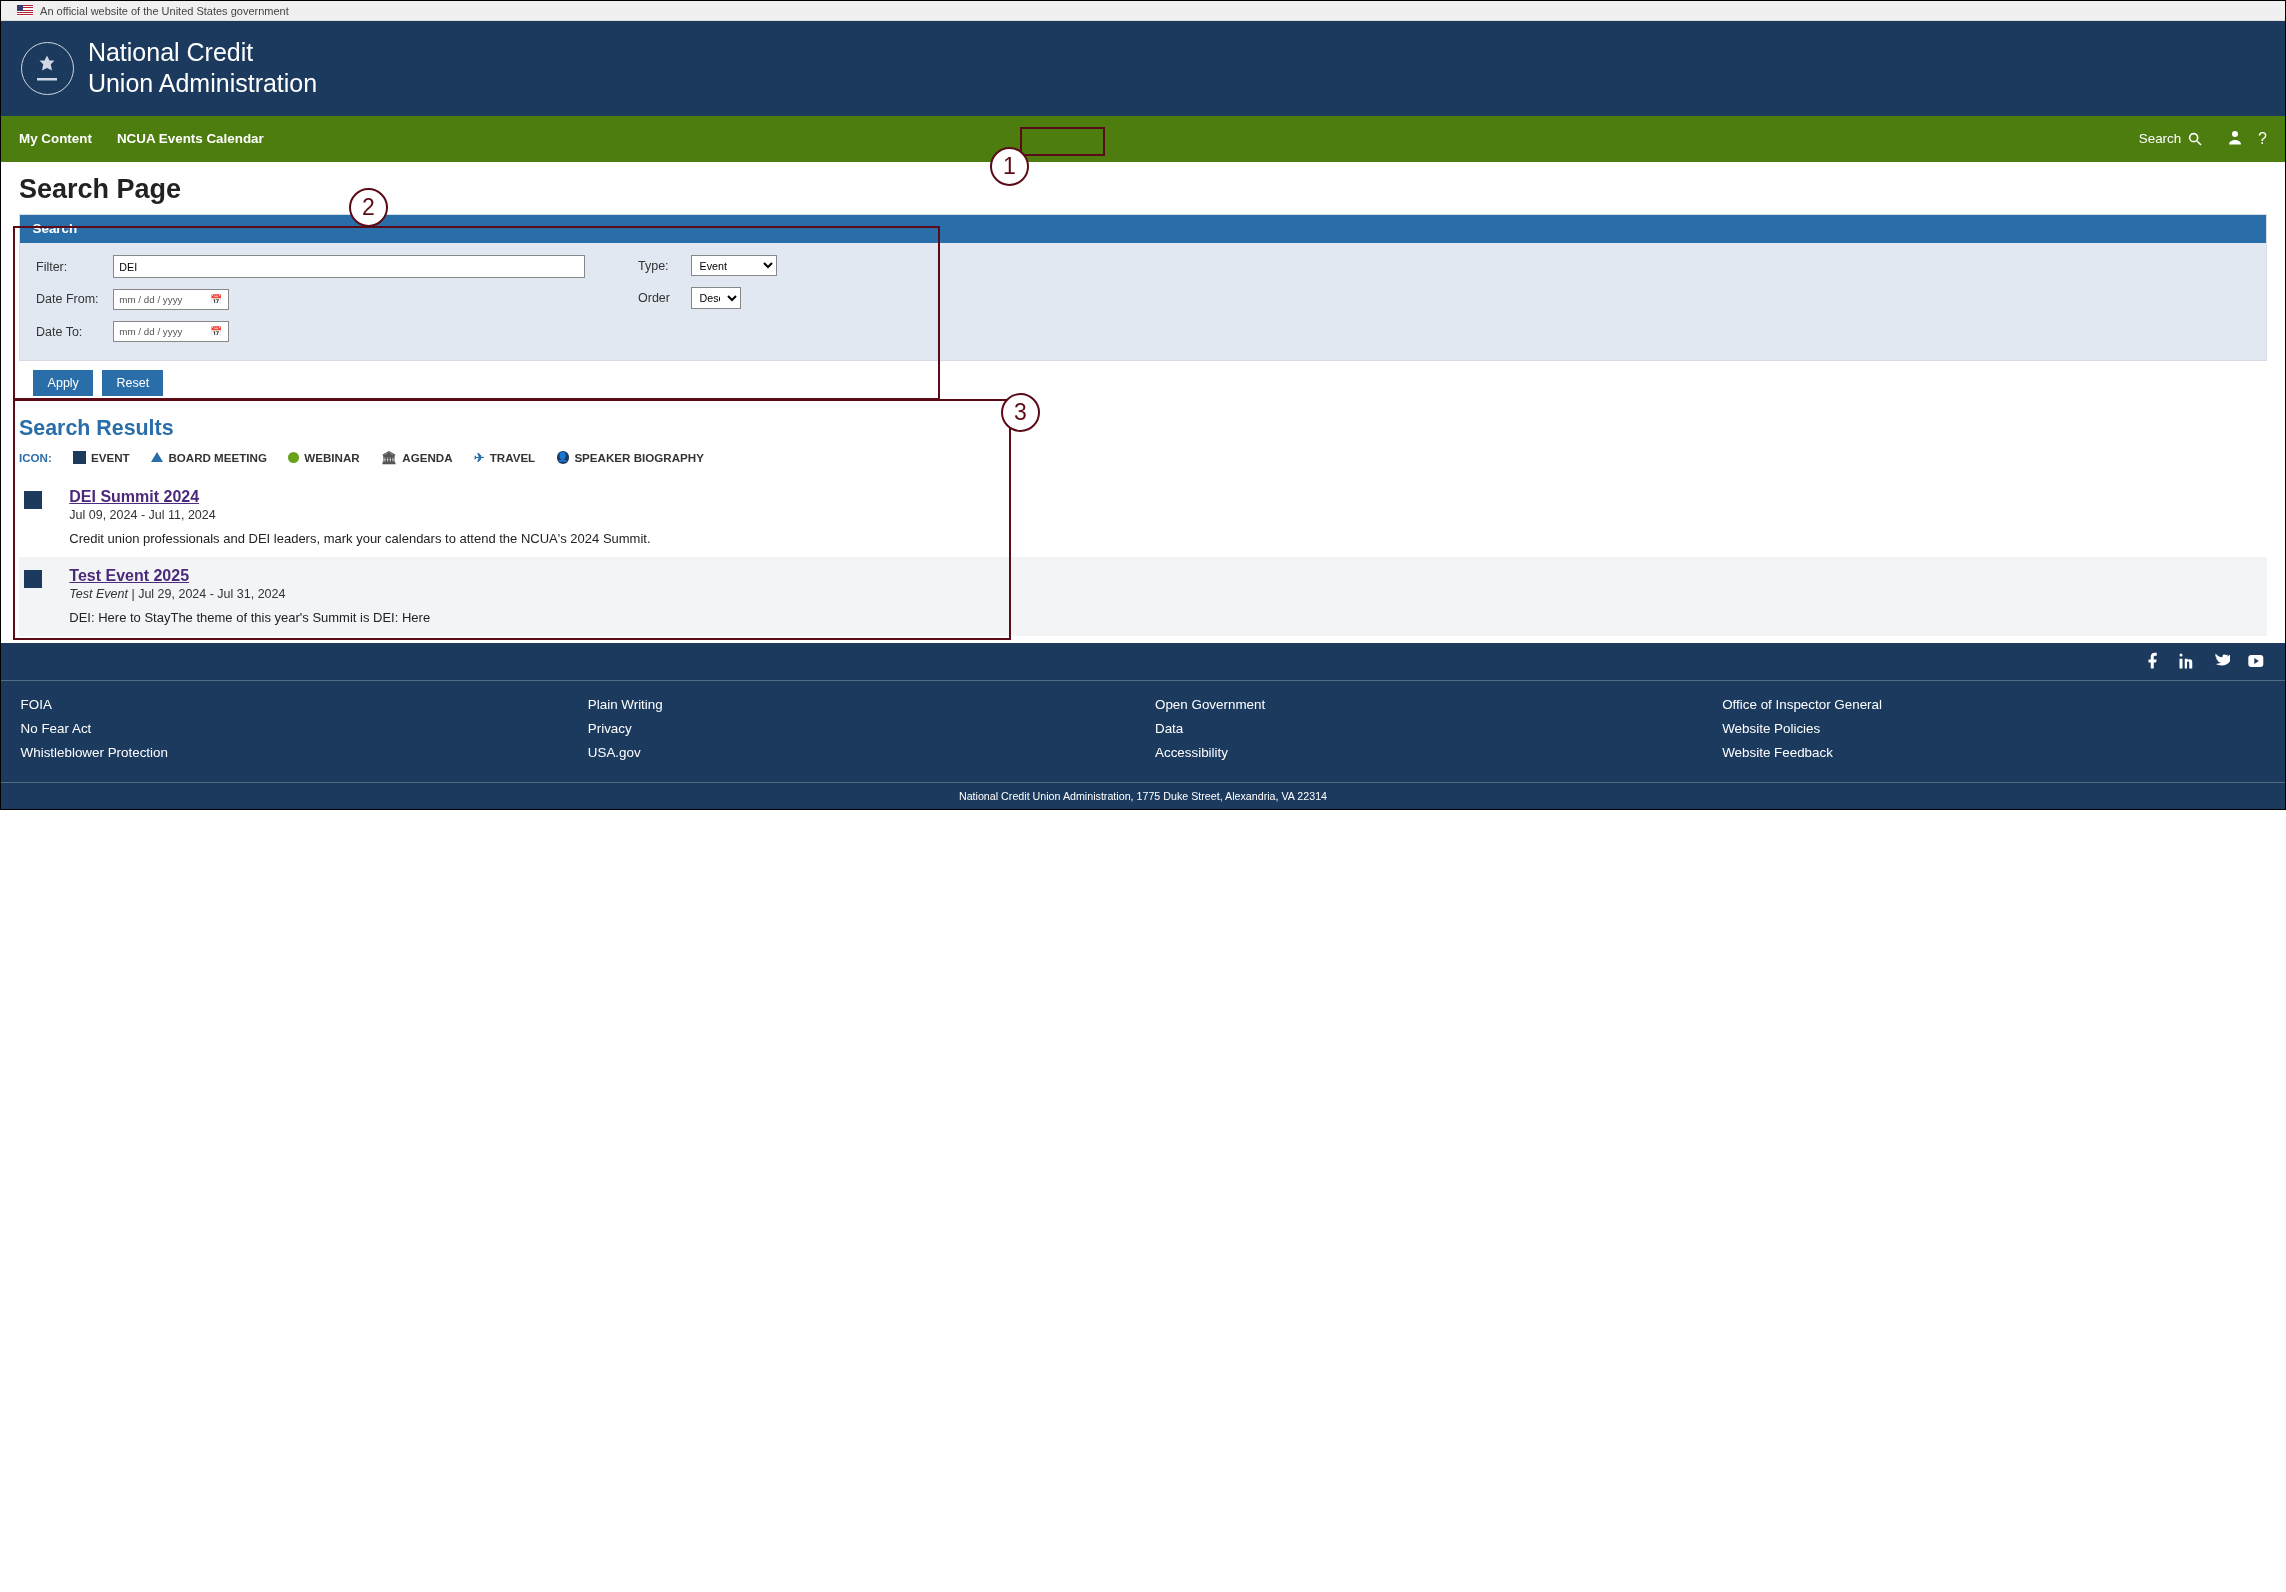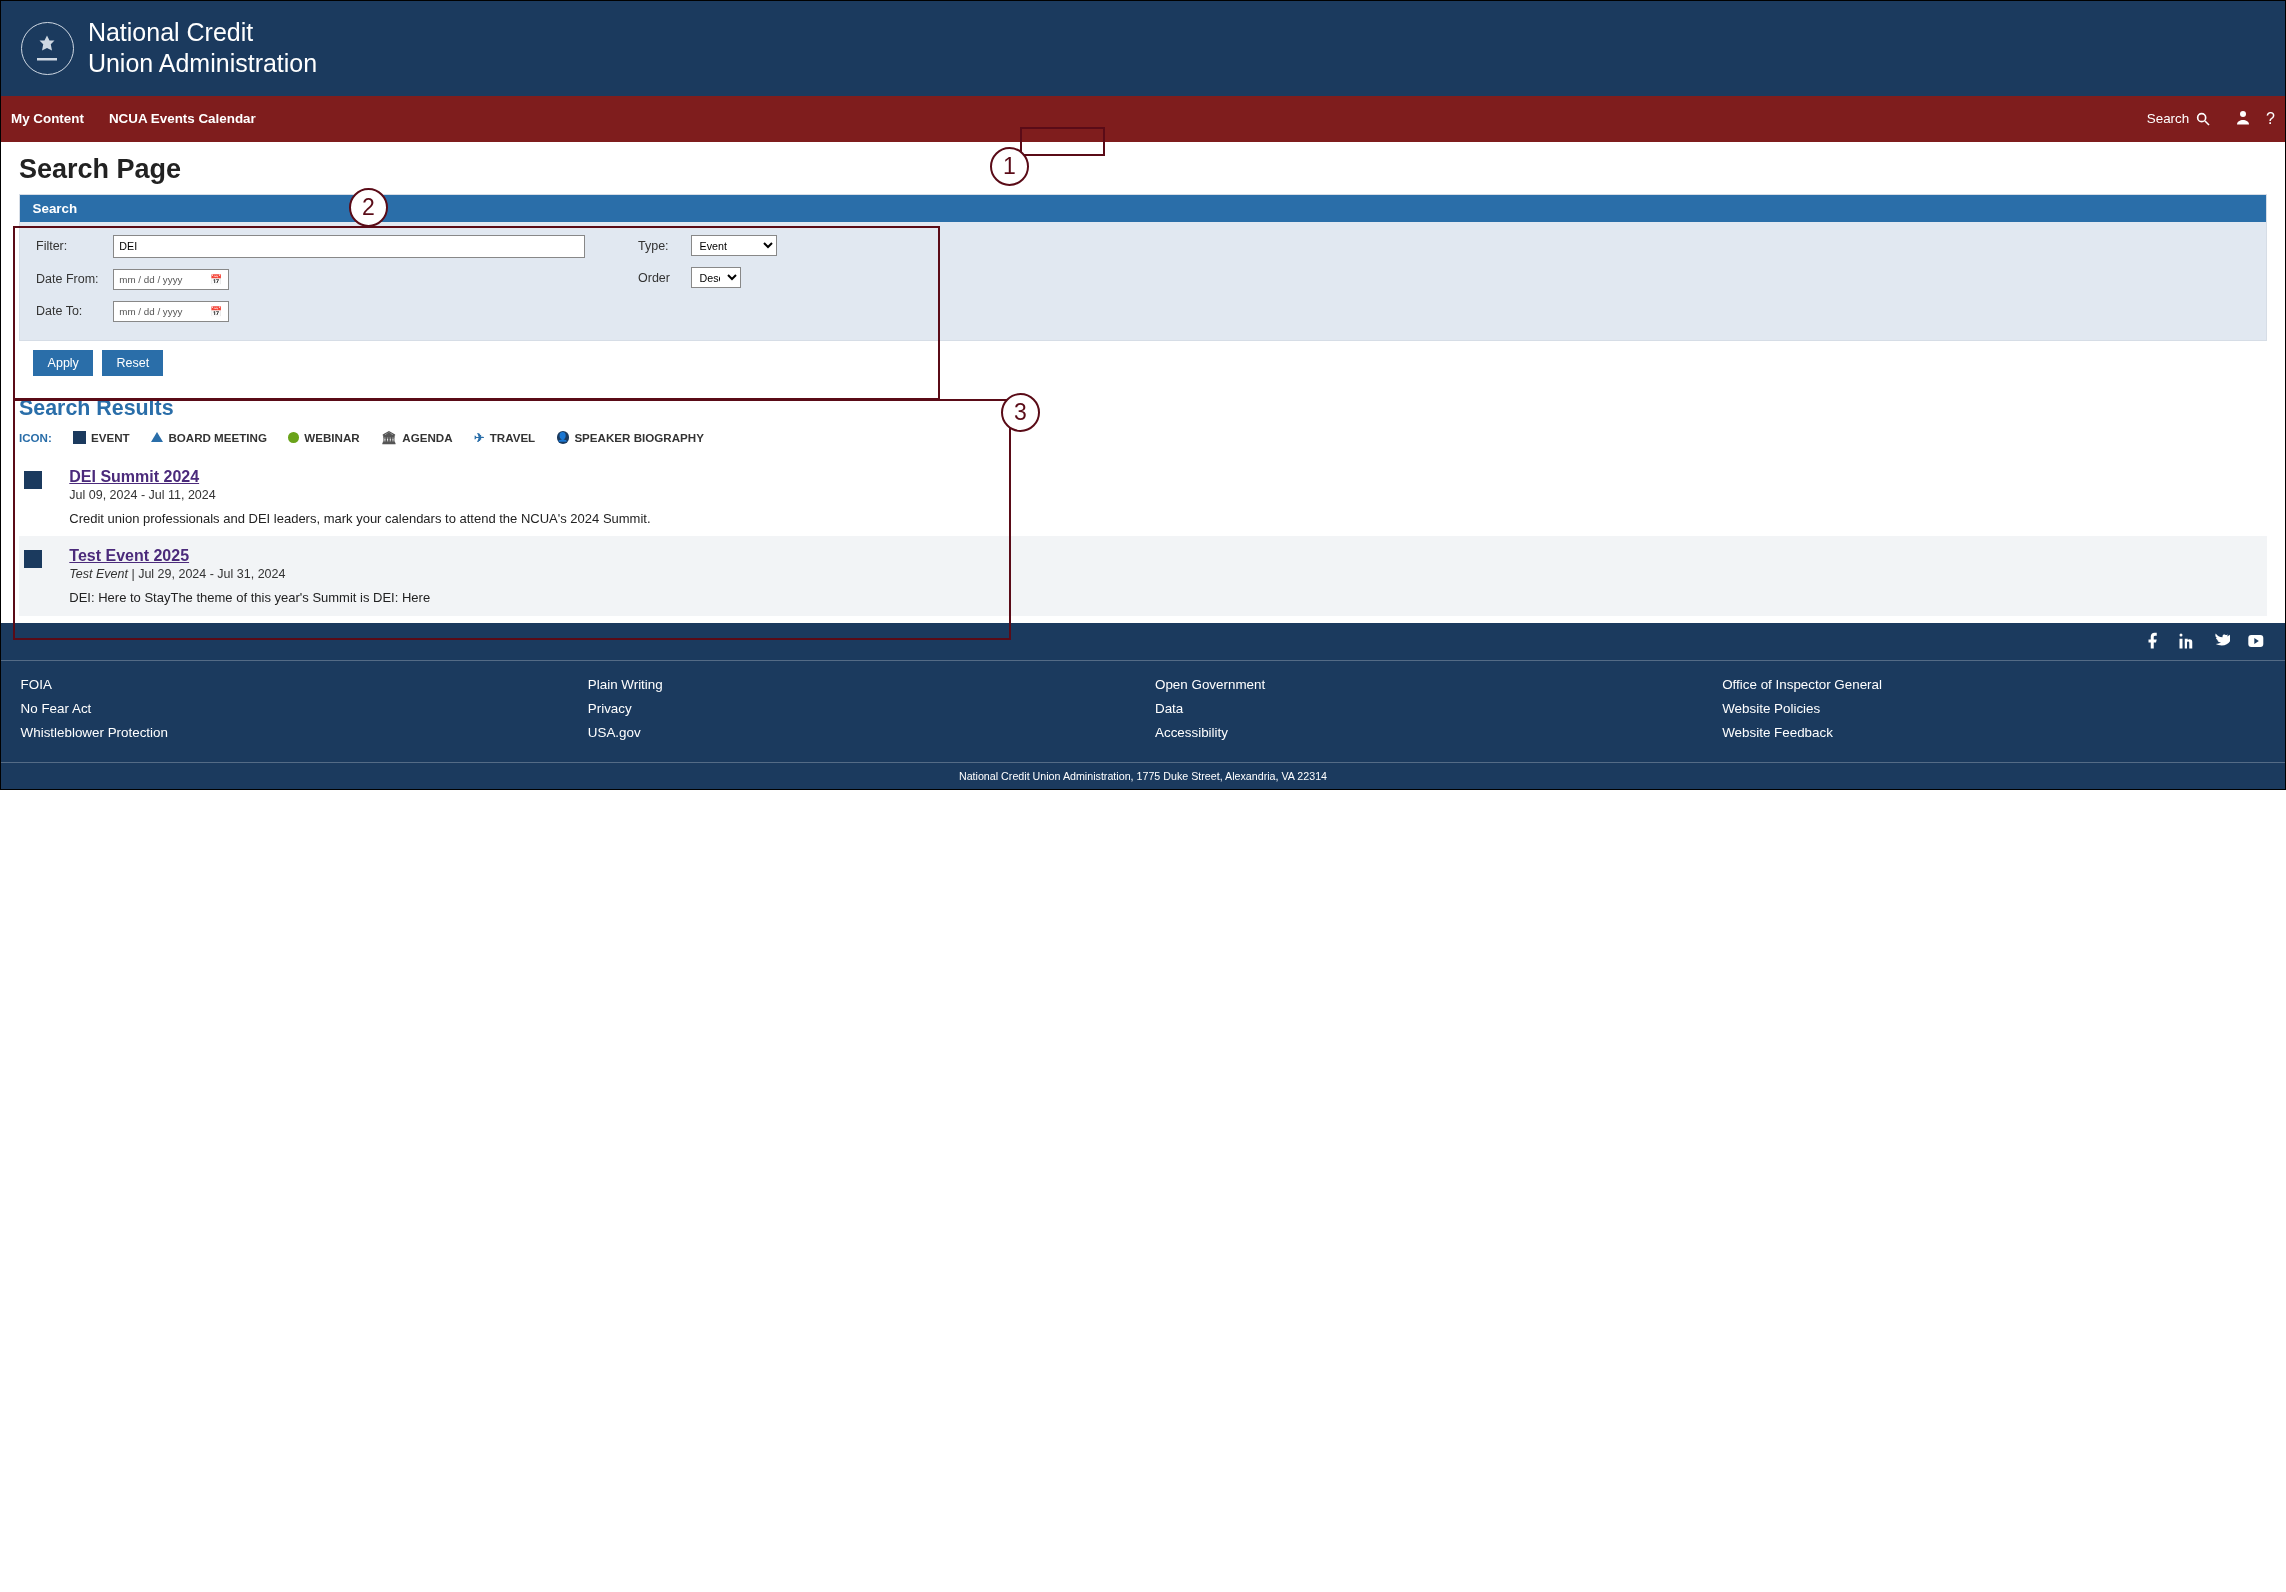--- a/index.html
+++ b/index.html
@@ -10,21 +10,21 @@
   .flag { width: 16px; height: 10.7px; background: linear-gradient(#b22234 0 8%, #fff 8% 16%, #b22234 16% 24%, #fff 24% 32%, #b22234 32% 40%, #fff 40% 48%, #b22234 48% 56%, #fff 56% 64%, #b22234 64% 72%, #fff 72% 80%, #b22234 80% 88%, #fff 88% 100%); position: relative; }
   .flag::before { content:''; position:absolute; top:0; left:0; width:40%; height:54%; background:#3c3b6e; }
 
   .site-header { background: #1b3a5e; color: #fff; display: flex; align-items: center; padding: 16px 19.6px; }
   .seal { width: 53px; height: 53px; border-radius: 50%; border: 1.8px solid #cfd8e3; display: flex; align-items: center; justify-content: center; margin-right: 14.3px; position: relative; overflow:hidden; }
   .seal svg { width: 30px; height: 30px; }
   .site-title { font-weight: 300; line-height: 1.25; }
   .site-title .l1 { font-size: 25px; }
   .site-title .l2 { font-size: 25px; }
 
-  .navbar { background: #7f1d1d; color: #fff; display: flex; align-items: center; padding: 0 10px; height: 46px; }
+  .navbar { background: #4d7c0f; color: #fff; display: flex; align-items: center; padding: 0 18px; height: 46px; }
   .nav-link { color: #fff; font-weight: 600; font-size: 13.4px; margin-right: 25px; cursor: pointer; }
   .spacer { flex: 1; }
   .nav-right { display: flex; align-items: center; gap: 14.3px; }
   .search-toggle { display: flex; align-items: center; gap: 5.3px; cursor: pointer; font-size: 13.4px; padding: 5.3px 9px; }
   .nav-icon { cursor: pointer; }
 
   .page-body { padding: 12.5px 18px 5.3px; }
   .page-title { font-size: 27px; font-weight: 600; color: #222; margin-bottom: 9px; }
 
   .search-panel { border: 0.9px solid #d6dde6; }
@@ -76,20 +76,24 @@
   
   .annot-box { position:absolute; border:2.7px solid #5a0b17; pointer-events:none; }
   .annot-circle { position:absolute; width:39px; height:39px; border:2.7px solid #5a0b17; border-radius:50%; display:flex; align-items:center; justify-content:center; font-size:23px; color:#5a0b17; background:#fff; pointer-events:none; }
   .page-wrap { position:relative; border:0.9px solid #000; }
 </style>
 </head>
 <body>
 
 <div class="page-wrap">
 
+  <div class="gov-banner">
+    <span class="flag"></span>
+    <span>An official website of the United States government</span>
+  </div>
 
   <header class="site-header">
     <div class="seal">
       <svg viewBox="0 0 24 24" fill="#cfd8e3">
           <path d="M12 2l2 4h4l-3 3 1 5-4-2-4 2 1-5-3-3h4z"></path>
           <path d="M4 20h16v2H4z"></path>
         </svg>
     </div>
     <div class="site-title">
       <div class="l1">National Credit</div>

